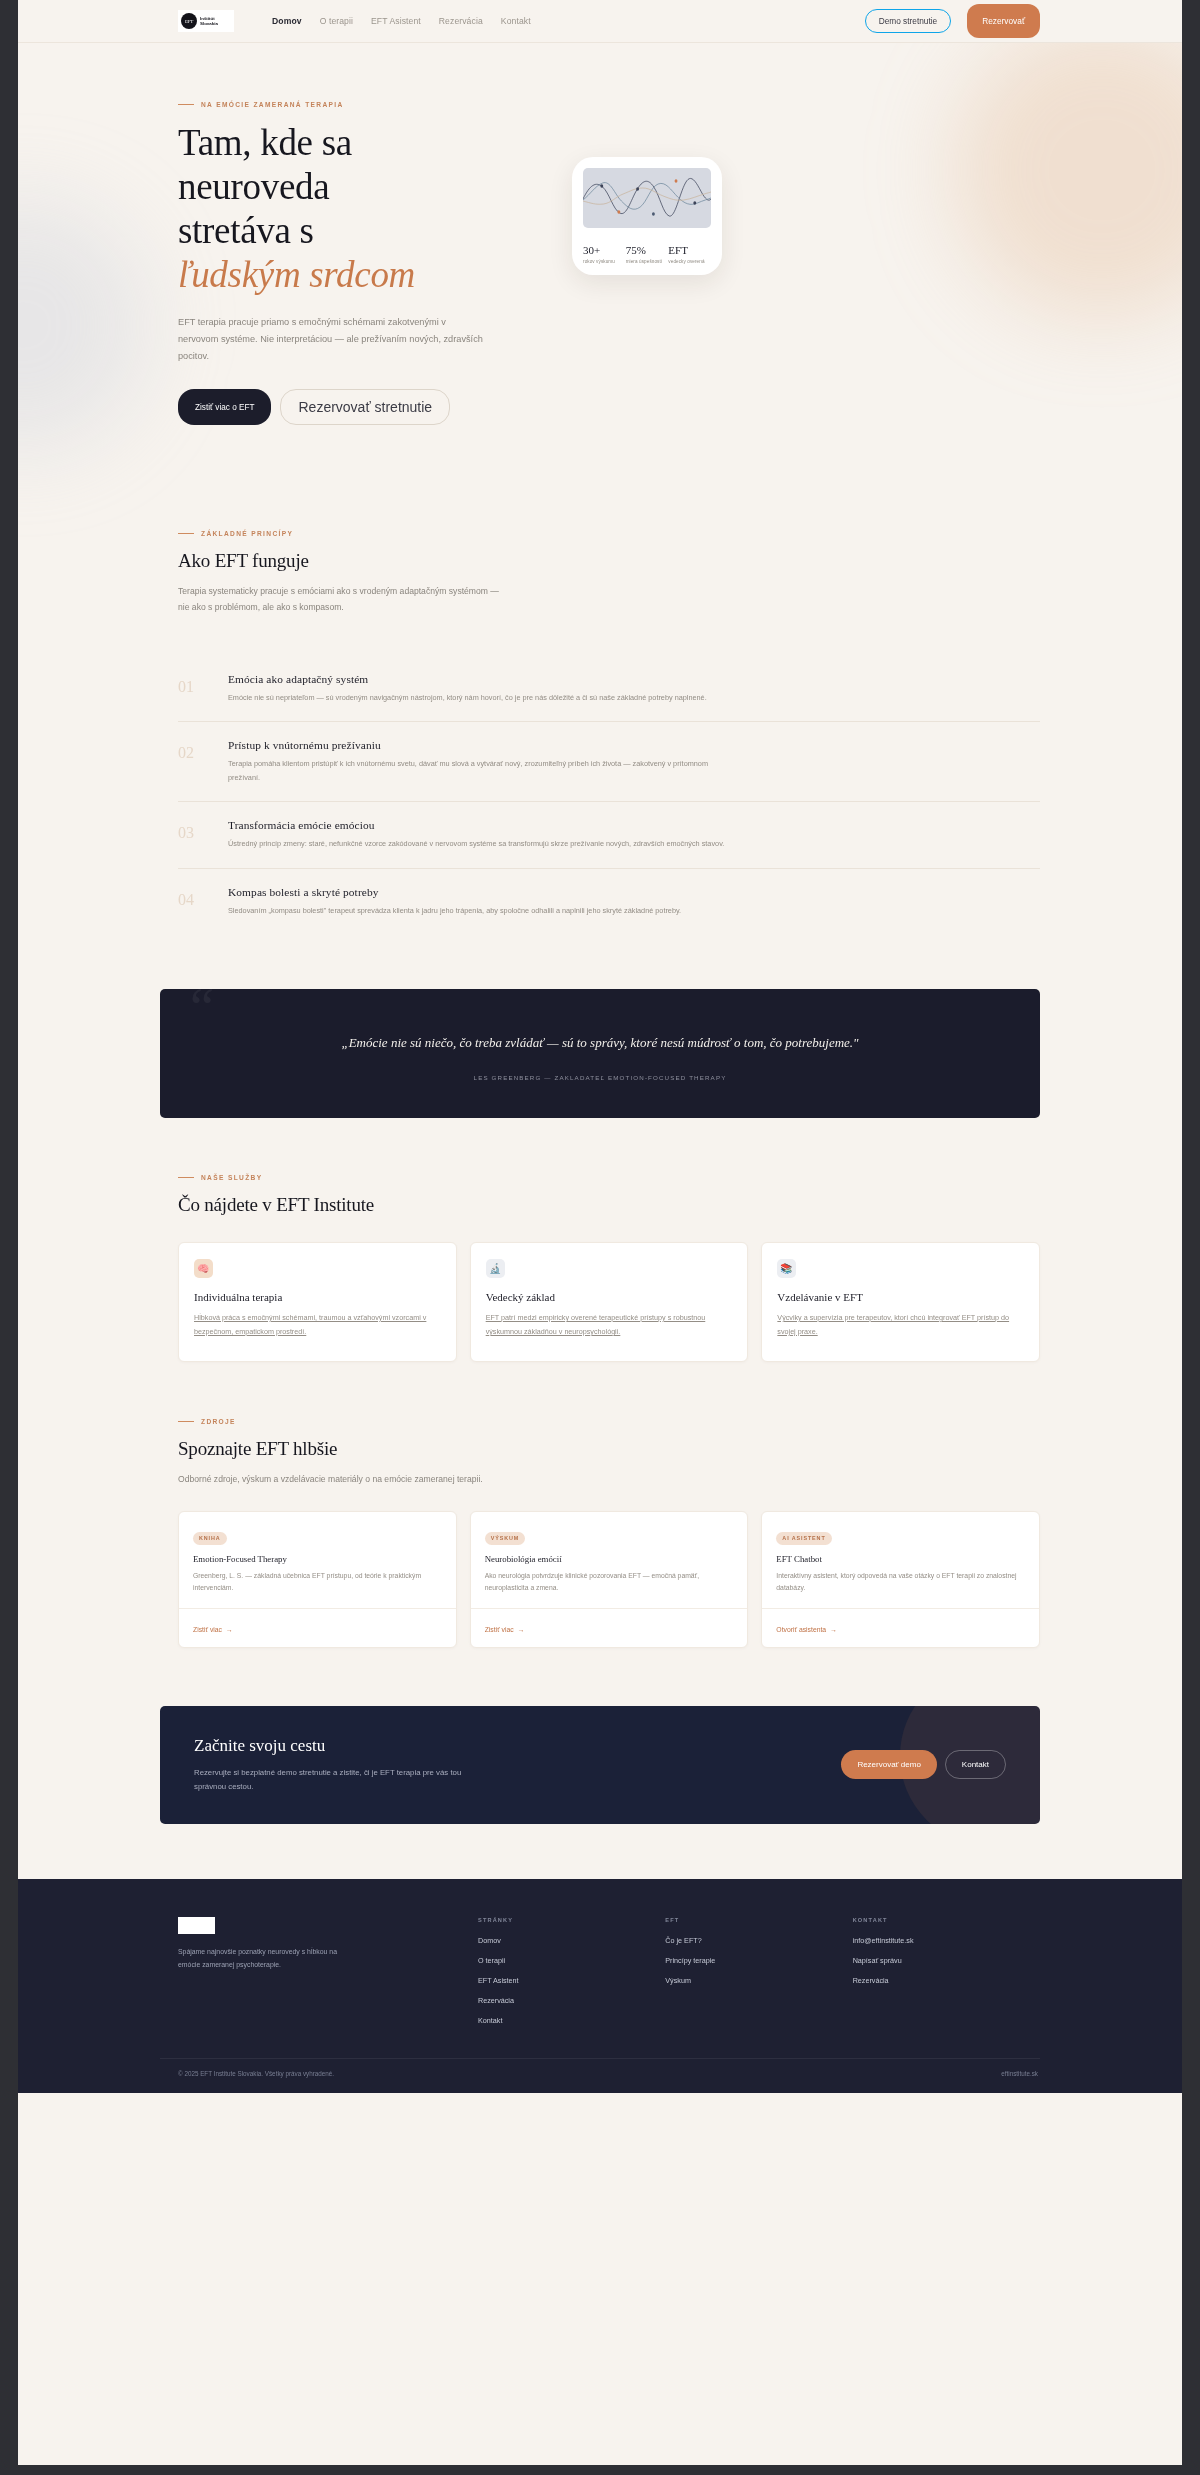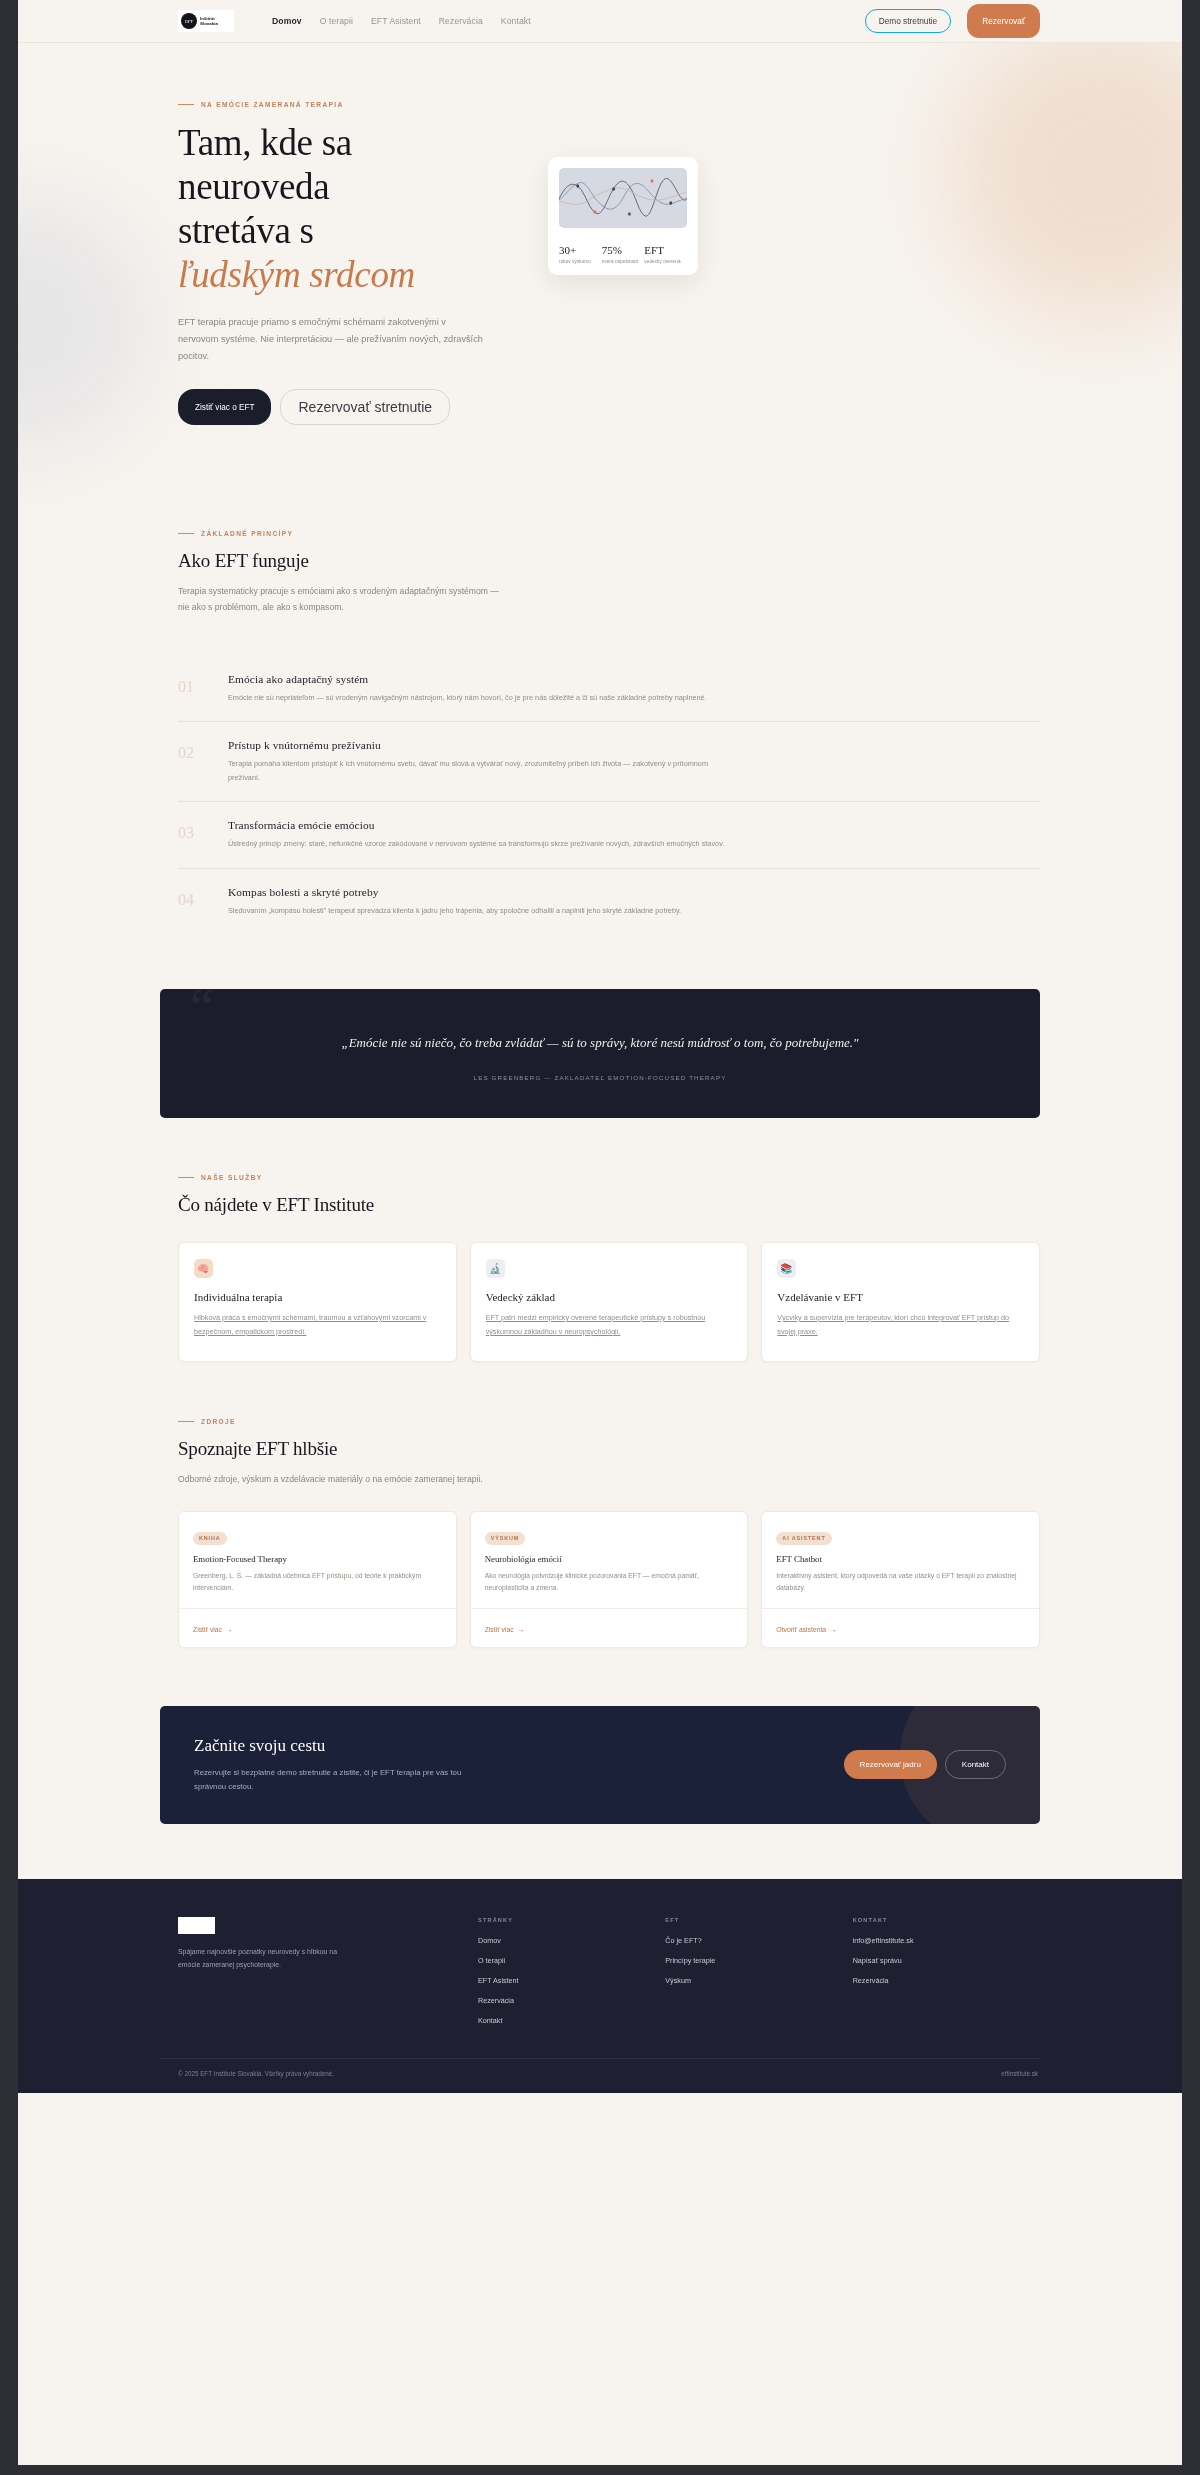--- a/index.html
+++ b/index.html
@@ -112,22 +112,22 @@
     background: #1c1d2b; color: #fff; border: none; border-radius: 16px;
     font-size: 8.2px; padding: 9px 17px; cursor: pointer; white-space: nowrap;
   }
   .btn-outline {
     background: transparent; color: #3b3b45; border: 1px solid #ddd5ca; border-radius: 16px;
     font-size: 14px; padding: 9px 17px; cursor: pointer; white-space: nowrap; text-align: center;
   }
 
   
   .hero-card {
-    position: absolute; left: 388px; top: 114px;
-    width: 150px; background: #fff; border-radius: 9px;
+    position: absolute; left: 412px; top: 114px;
+    width: 150px; background: #fff; border-radius: 21px;
     box-shadow: 0 8px 26px rgba(40,30,20,.09);
     padding: 11px;
   }
   .chart-box {
     background: #d6d9e1; border-radius: 5px; height: 60px; overflow: hidden;
   }
   .chart-box svg { display: block; width: 100%; height: 100%; }
   .stats { display: flex; margin-top: 16px; gap: 0; }
   .stat { flex: 1; }
   .stat .v {
@@ -483,21 +483,21 @@
         </div>
       </div>
     </div>
 
     <div class="cta-banner">
       <div class="cta-left">
         <h2>Začnite svoju cestu</h2>
         <p>Rezervujte si bezplatné demo stretnutie a zistite, či je EFT terapia pre vás tou správnou cestou.</p>
       </div>
       <div class="cta-actions">
-        <button class="btn-cta-primary">Rezervovať jadru</button>
+        <button class="btn-cta-primary">Rezervovať demo</button>
         <button class="btn-cta-ghost">Kontakt</button>
       </div>
     </div>
 
     <div class="footer">
       <div class="footer-inner">
         <div class="f-brand">
           <div class="f-logo"></div>
           <p>Spájame najnovšie poznatky neurovedy s hĺbkou na emócie zameranej psychoterapie.</p>
         </div>

